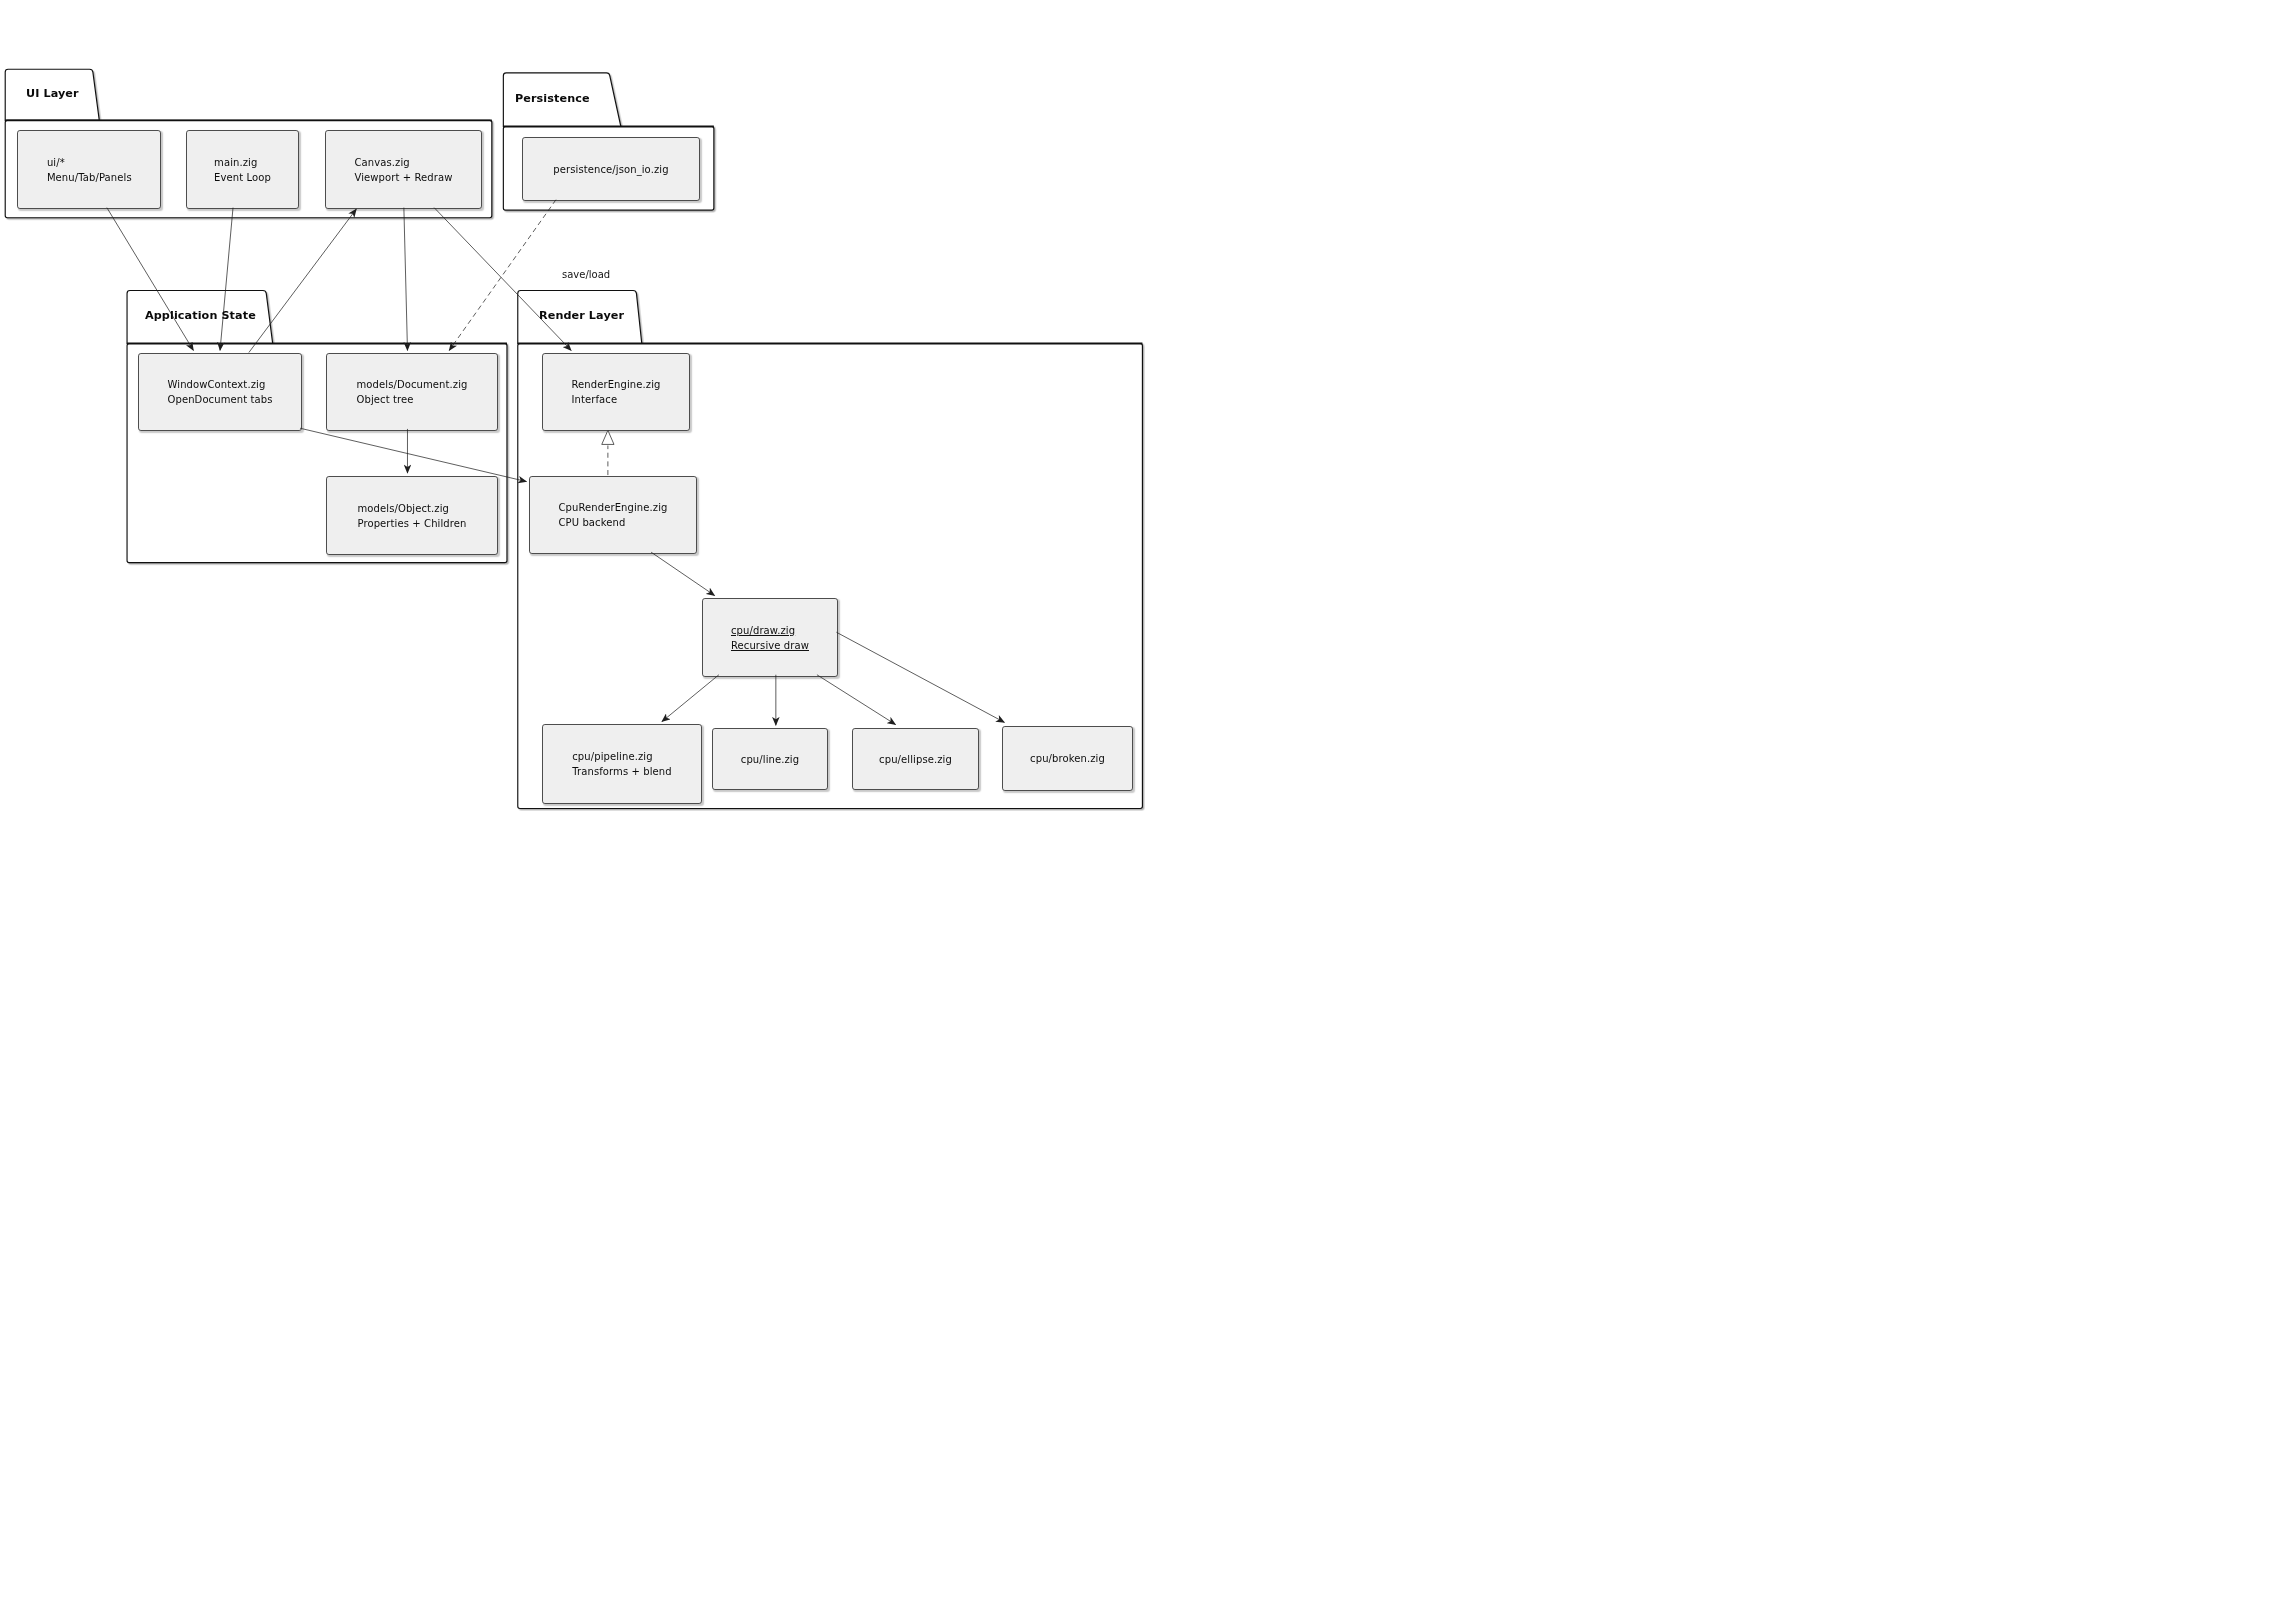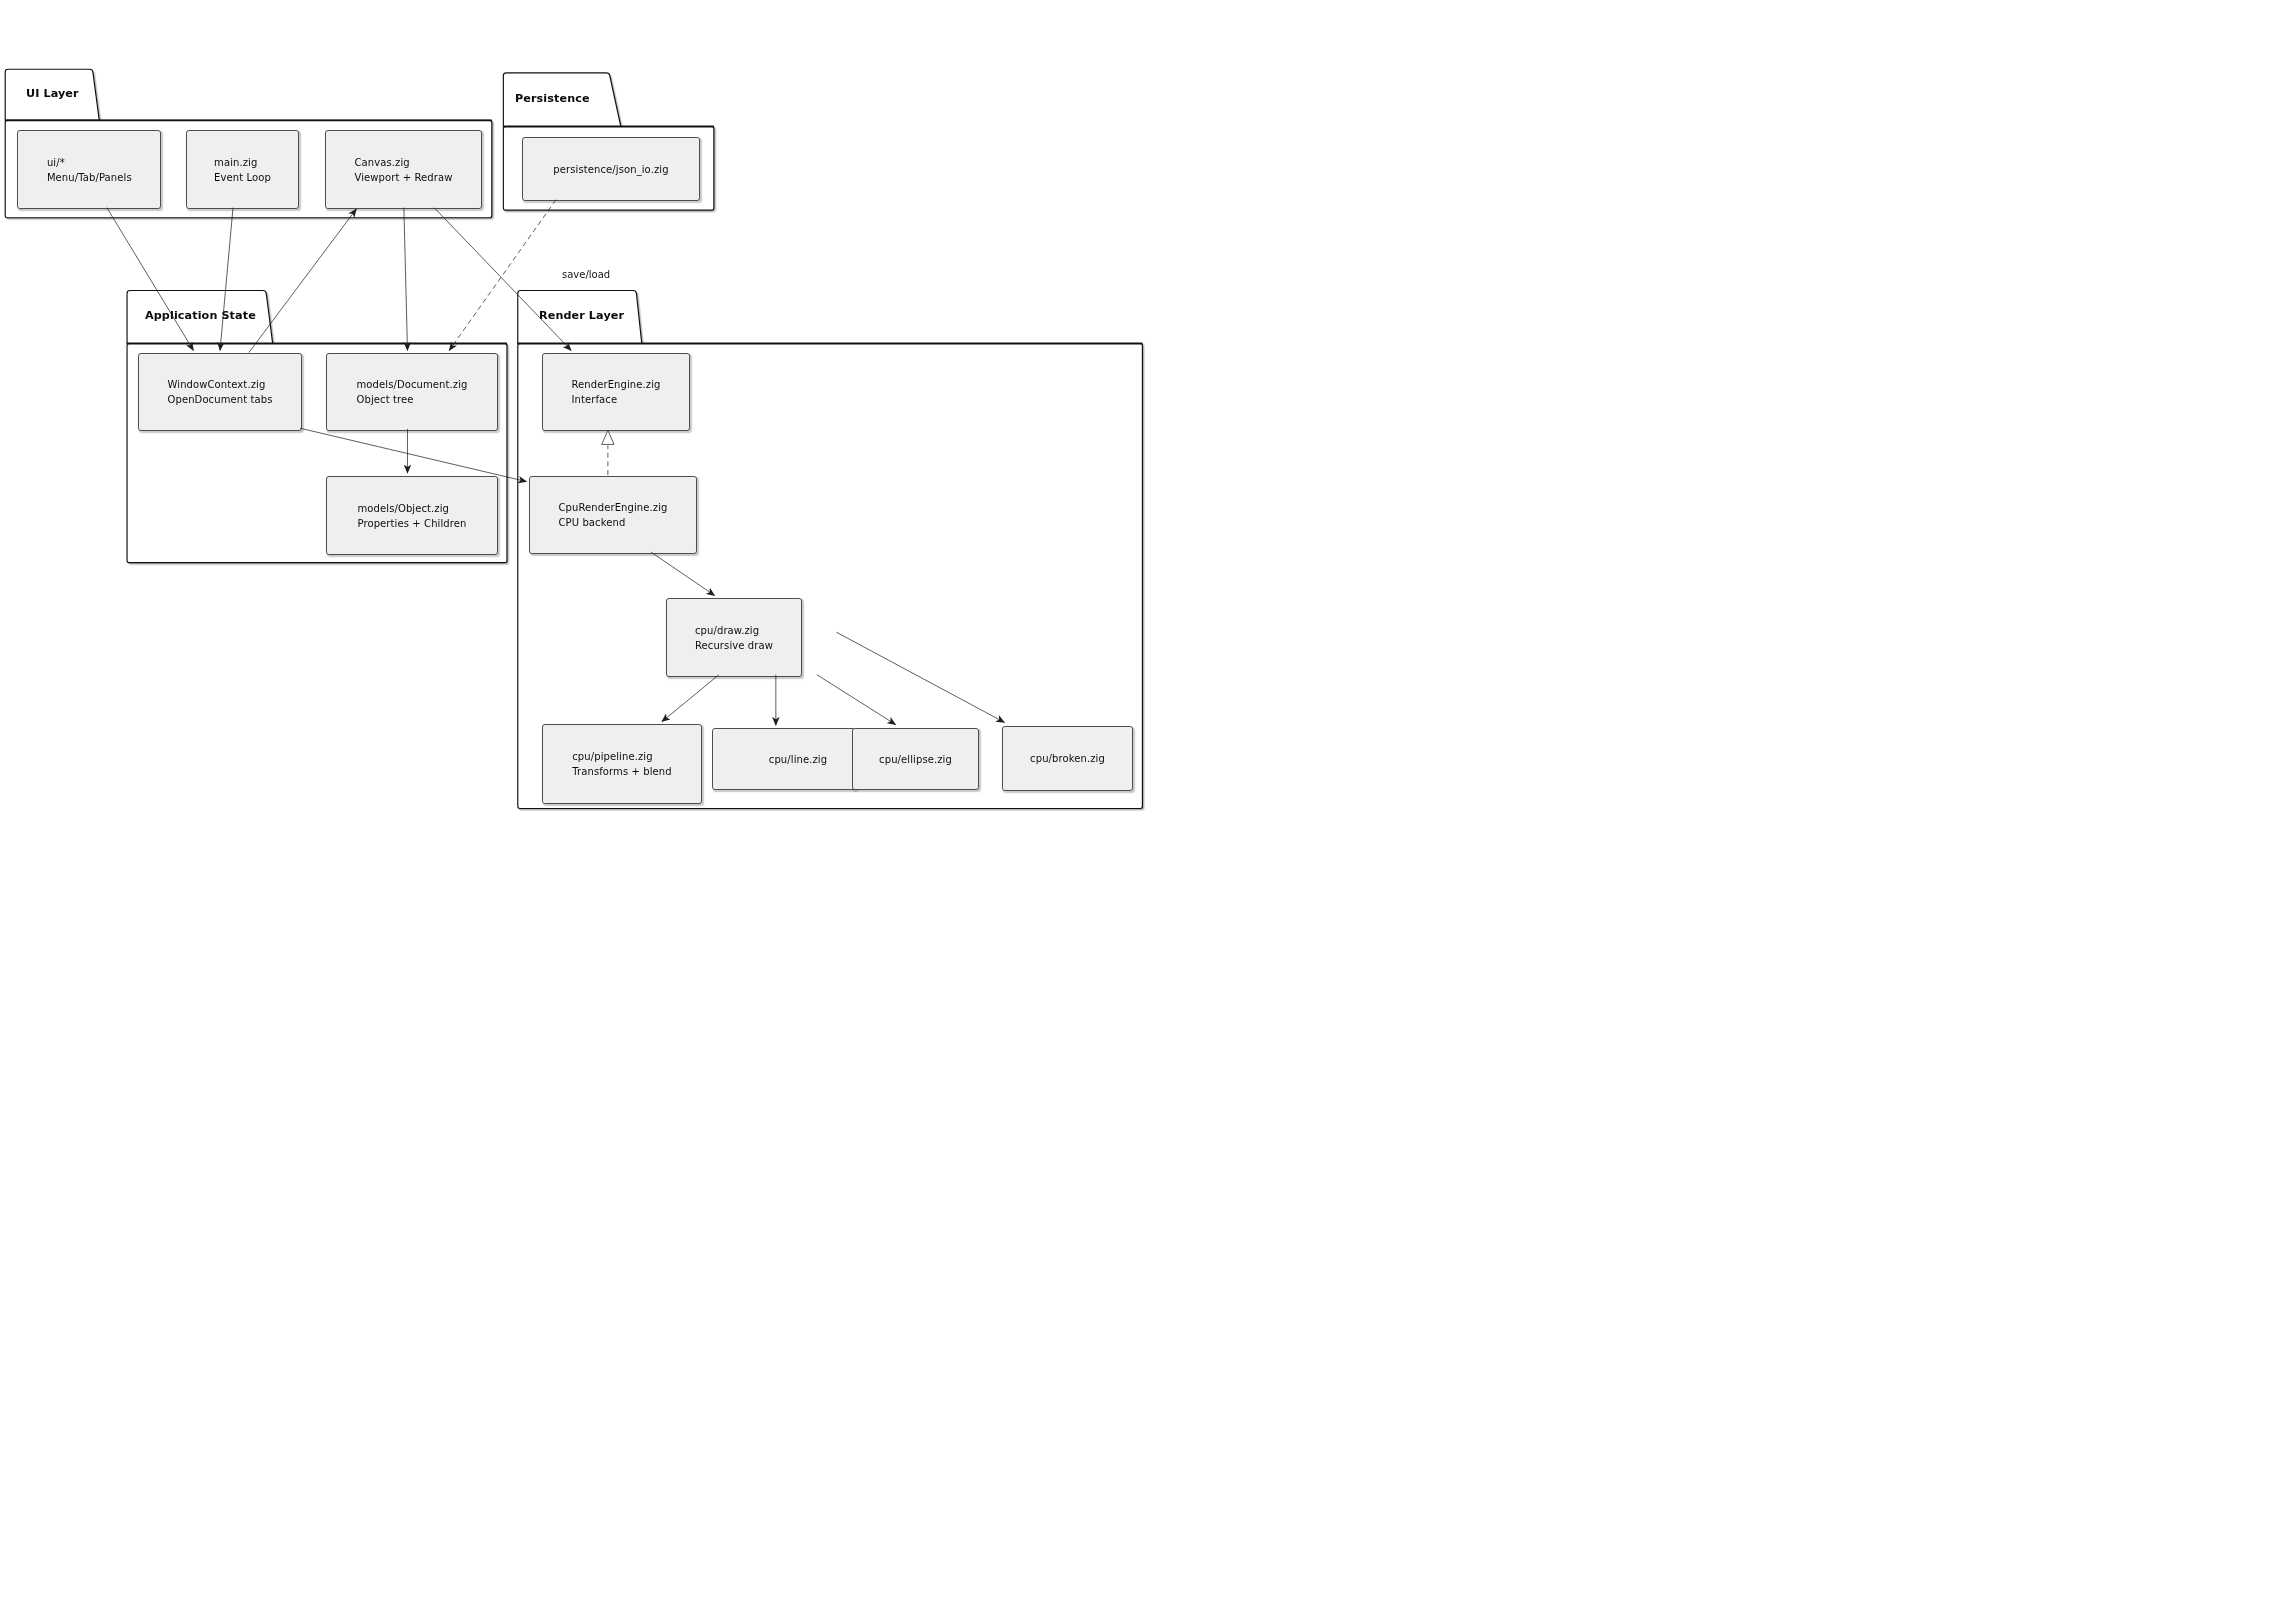--- a/index.html
+++ b/index.html
@@ -110,33 +110,33 @@
         <span>RenderEngine.zig</span>
         <span>Interface</span>
       </div>
   </div>
   <div class="node" style="left:529px;top:476px;width:166px;height:76px;">
     <div class="lines">
         <span>CpuRenderEngine.zig</span>
         <span>CPU backend</span>
       </div>
   </div>
-  <div class="node" style="left:666px;top:598px;width:134px;height:77px;">
+  <div class="node" style="left:702px;top:598px;width:134px;height:77px;text-decoration:underline;">
     <div class="lines">
         <span>cpu/draw.zig</span>
         <span>Recursive draw</span>
       </div>
   </div>
   <div class="node" style="left:530px;top:724px;width:158px;height:78px;margin-left:12px;">
     <div class="lines">
         <span>cpu/pipeline.zig</span>
         <span>Transforms + blend</span>
       </div>
   </div>
-  <div class="node" style="left:712px;top:728px;width:114px;height:60px;padding-left:28px;">
+  <div class="node" style="left:712px;top:728px;width:114px;height:60px;">
     <div class="lines">
         <span>cpu/line.zig</span>
       </div>
   </div>
   <div class="node" style="left:852px;top:728px;width:125px;height:60px;">
     <div class="lines">
         <span>cpu/ellipse.zig</span>
       </div>
   </div>
   <div class="node" style="left:1002px;top:726px;width:129px;height:63px;">

